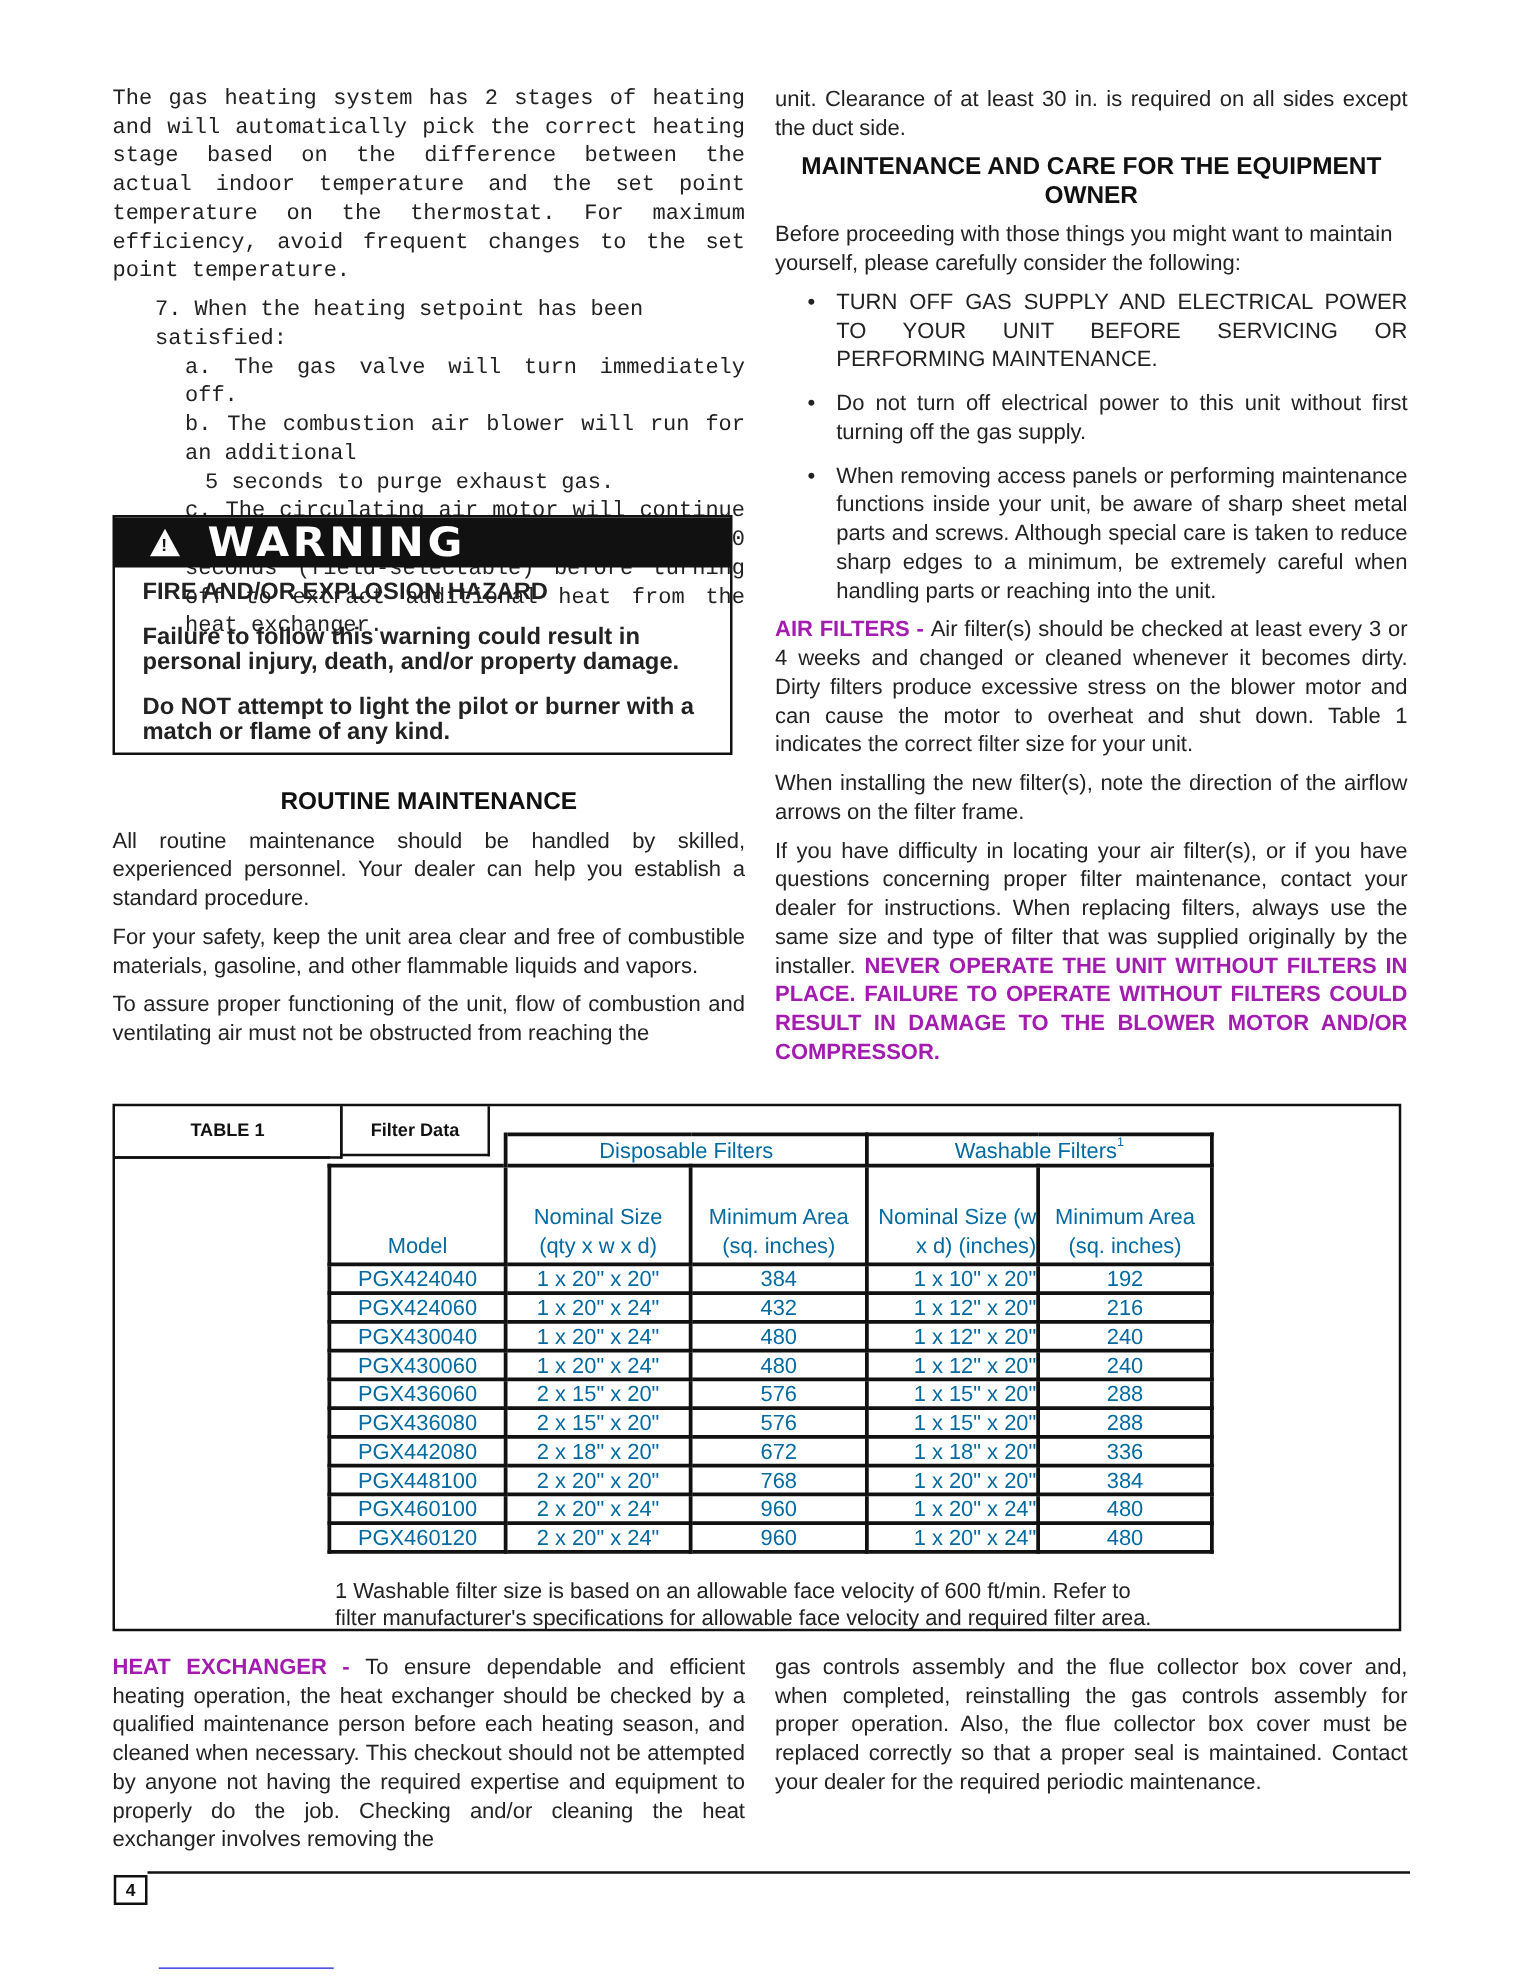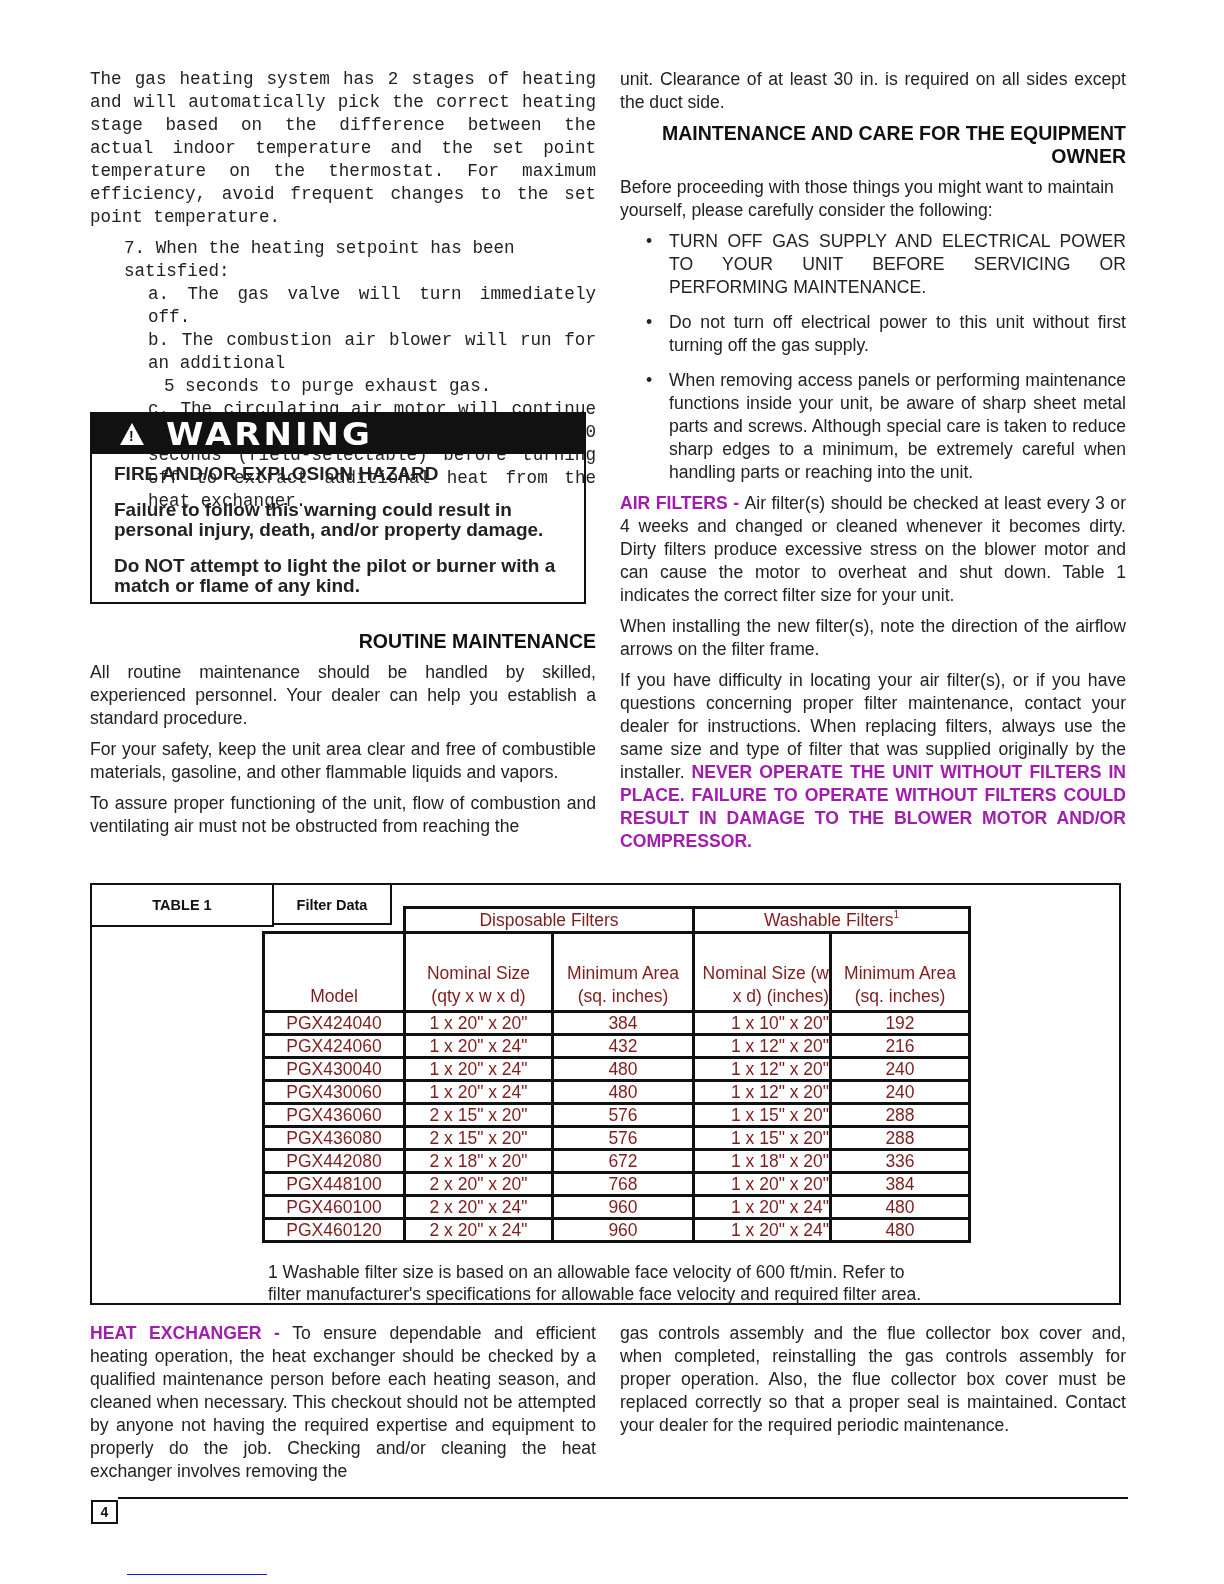--- a/index.html
+++ b/index.html
@@ -2,21 +2,21 @@
 <html><head>
 <meta charset="utf-8">
 <style>
   html, body { margin: 0; padding: 0; background: #ffffff; }
   body { width: 1224px; height: 1584px; position: relative; overflow: hidden;
          font-family: "Liberation Sans", sans-serif; color: #222; }
   .col { position: absolute; width: 506px; font-size: 17.6px; line-height: 23px; text-align: justify; }
   .col p { margin: 0 0 8px 0; }
   #col-left-top { left: 90px; top: 68px; font-family: Liberation Mono, monospace; }
   #col-right-top { left: 620px; top: 68px; }
-  .h2 { font-weight: bold; font-size: 19.5px; line-height: 23px; color: #111; margin: 4px 0 8px 0; text-align: right; }
+  .h2 { font-weight: bold; font-size: 19.5px; line-height: 23px; color: #111; margin: 4px 0 8px 0; text-align: center; }
   .list7 { margin: 0 0 0 0; }
   .list7 .n { padding-left: 34px; text-align: left; }
   .list7 .sub { padding-left: 58px; }
   .list7 .sub-cont { padding-left: 74px; text-align: left; }
   .list7 .justify { text-align: justify; }
   .warn { position: absolute; left: 90px; top: 412px; width: 492px; border: 2px solid #111; }
   .warn-head { background: #111; color: #fff; height: 40px; display: flex; align-items: center; padding-left: 28px; }
   .warn-tri { width: 0; height: 0; border-left: 12px solid transparent; border-right: 12px solid transparent; border-bottom: 22px solid #fff; position: relative; margin-right: 22px; }
   .warn-tri span { position: absolute; left: -3px; top: 5px; color: #111; font-weight: bold; font-size: 14px; }
   .warn-title { font-family: "DejaVu Sans", sans-serif; font-weight: bold; font-size: 34px; letter-spacing: 3px; transform: scaleY(0.95); }
@@ -28,21 +28,21 @@
   ul.bul { list-style: none; margin: 0 0 8px 0; padding: 0; }
   ul.bul li { position: relative; padding-left: 49px; margin-bottom: 12px; text-align: justify; }
   ul.bul li::before { content: "•"; position: absolute; left: 26px; top: 0; }
   b.blk { color: #a21caf; }
   
   .tbl-frame { position: absolute; left: 90px; top: 883px; width: 1031px; height: 422px; border: 2px solid #111; box-sizing: border-box; }
   .tbl-label { position: absolute; top: 0; height: 42px; border-right: 2px solid #111; border-bottom: 2px solid #111; box-sizing: border-box;
                font-weight: bold; font-size: 14.5px; display: flex; align-items: center; justify-content: center; color: #111; }
   #tbl-label-1 { left: 0; width: 182px; }
   #tbl-label-2 { left: 180px; width: 120px; height: 40px; border: 2px solid #111; border-top: none; top: 0; align-items: flex-start; padding-top: 12px; }
-  table.filter { position: absolute; left: 262px; top: 906px; border-collapse: collapse; font-size: 17.5px; color: #7f1d1d; }
+  table.filter { position: absolute; left: 262px; top: 906px; border-collapse: collapse; font-size: 17.5px; color: #0369a1; }
   table.filter td { border: 3px solid #111; text-align: center; padding: 0; height: 20px; line-height: 20px; }
   table.filter tr.grp td.empty { border: none; border-right: 3px solid #111; }
   table.filter tr.grp td { height: 22px; }
   table.filter tr.hdr td { height: 74px; vertical-align: bottom; line-height: 23px; padding-bottom: 2px; }
   table.filter td.c-model { width: 138px; }
   table.filter td.c-dsize { width: 145px; }
   table.filter td.c-darea { width: 138px; }
   table.filter td.c-wsize { width: 134px; text-align: right; }
   table.filter td.c-warea { width: 136px; }
   sup { font-size: 10px; vertical-align: top; line-height: 10px; }

